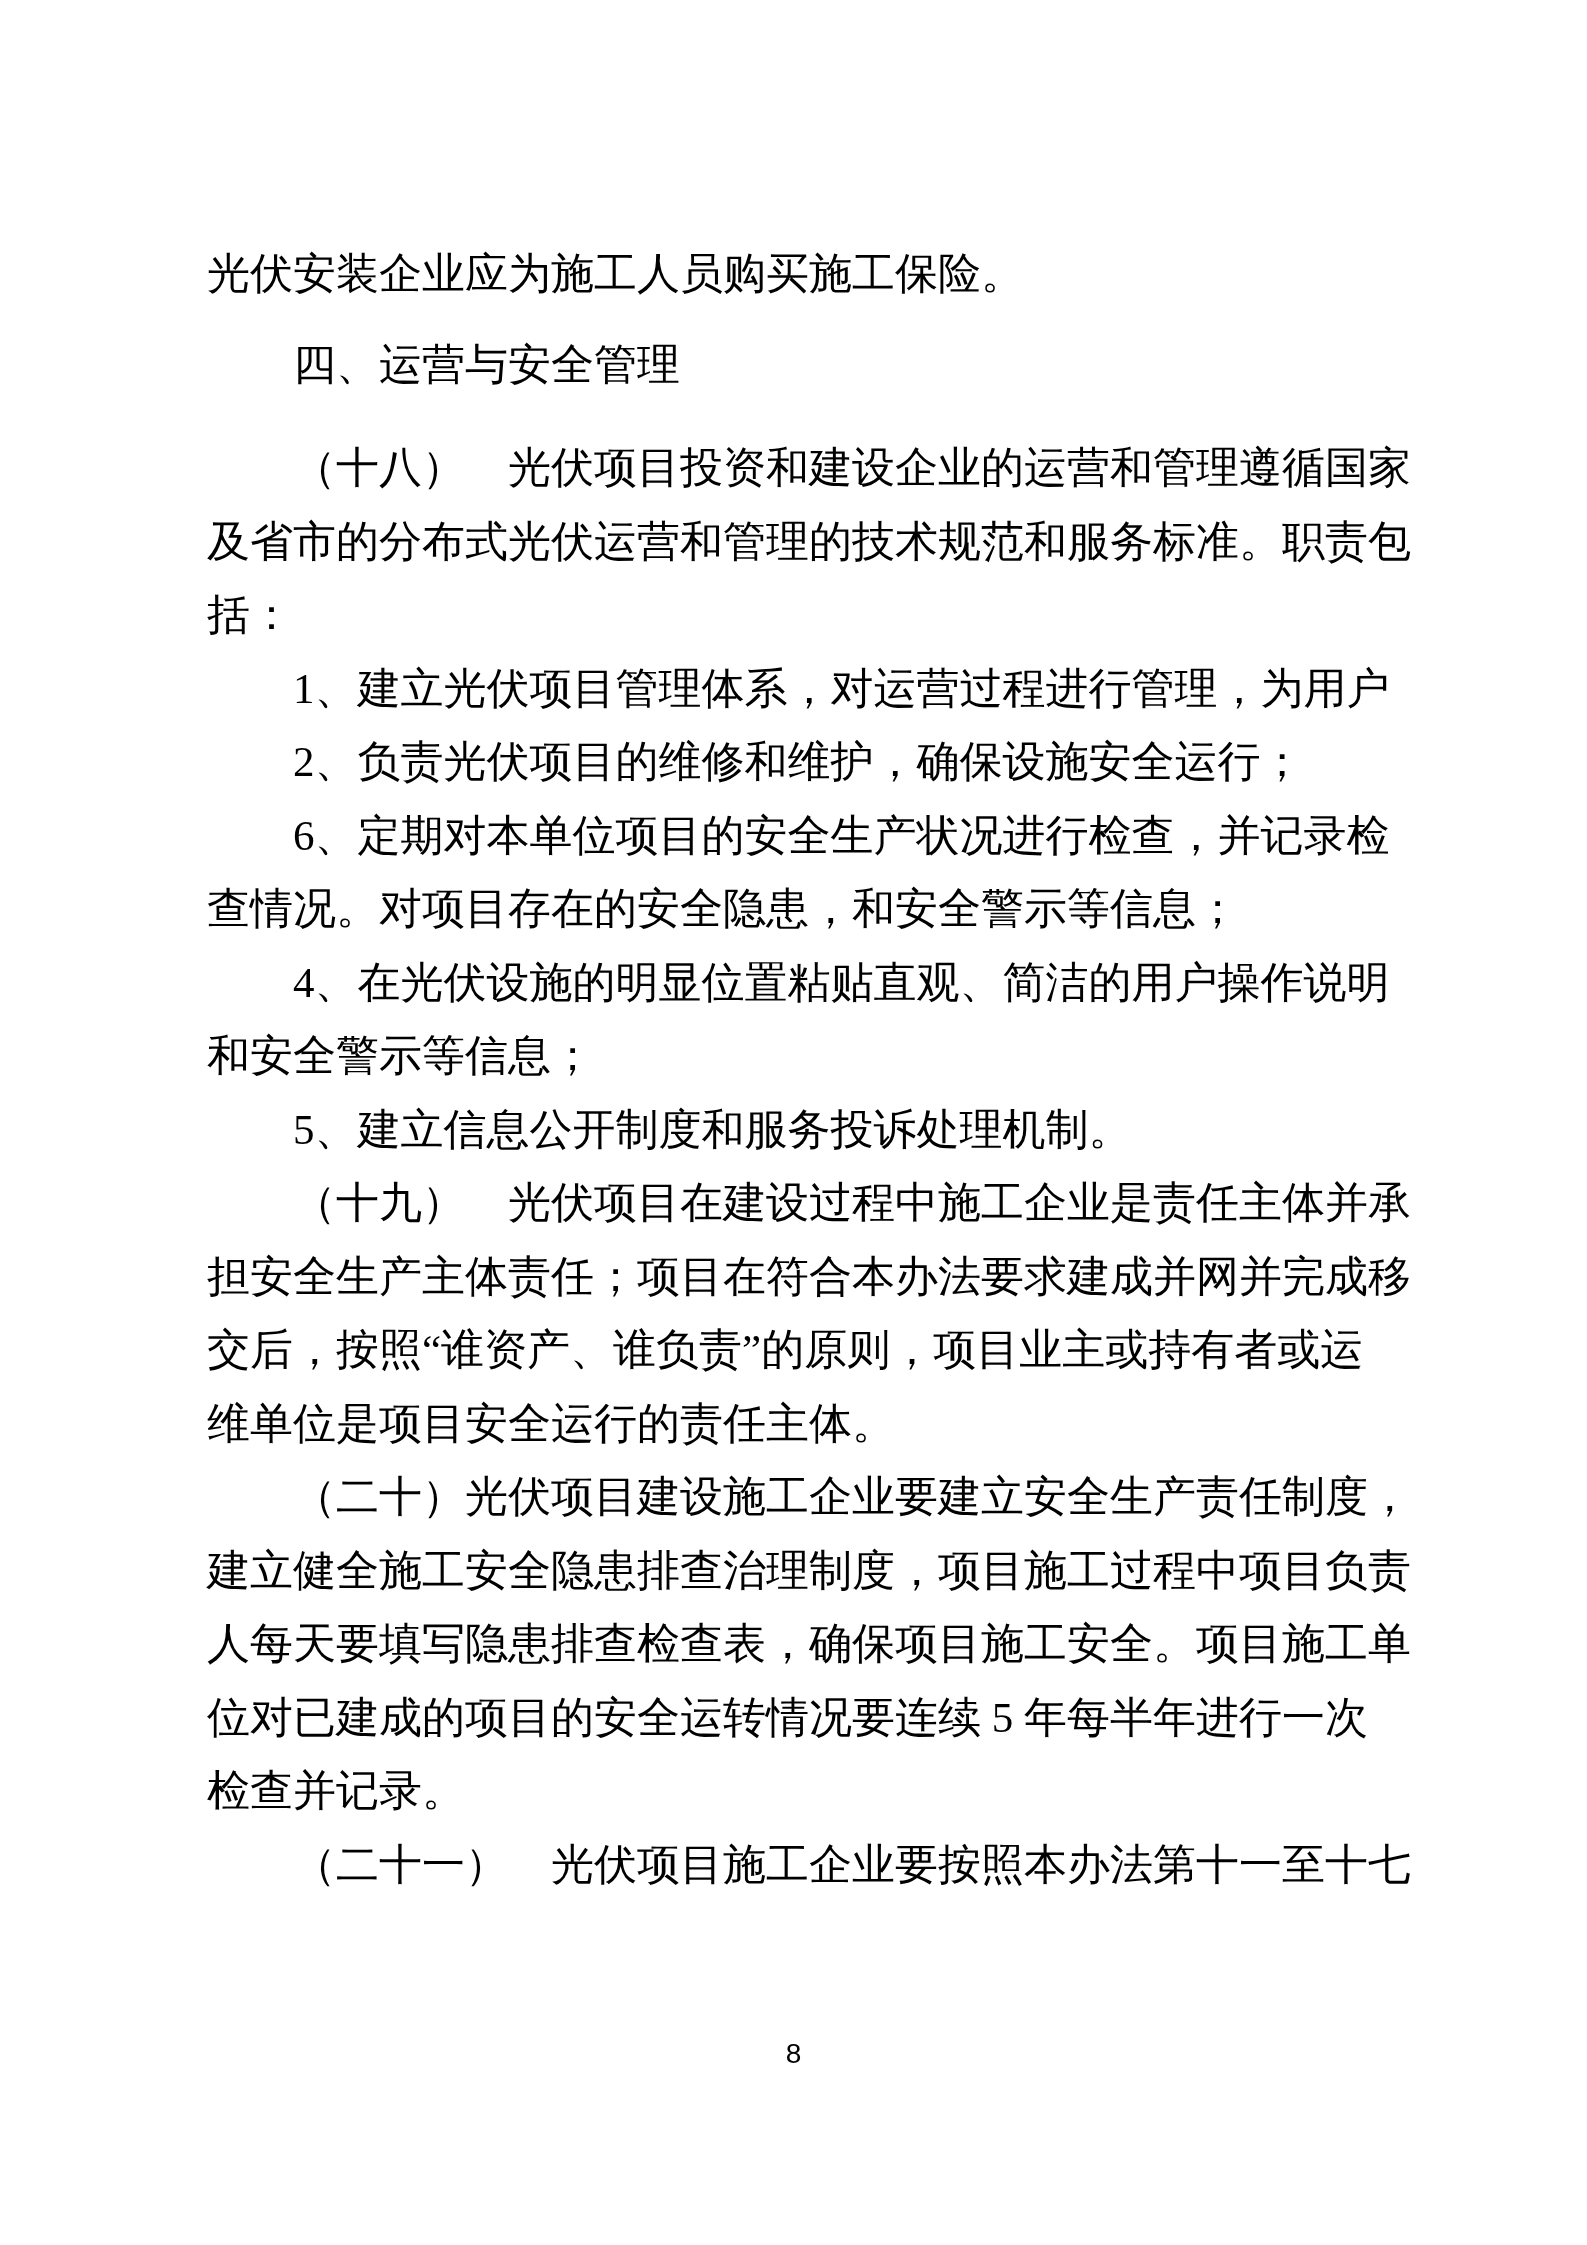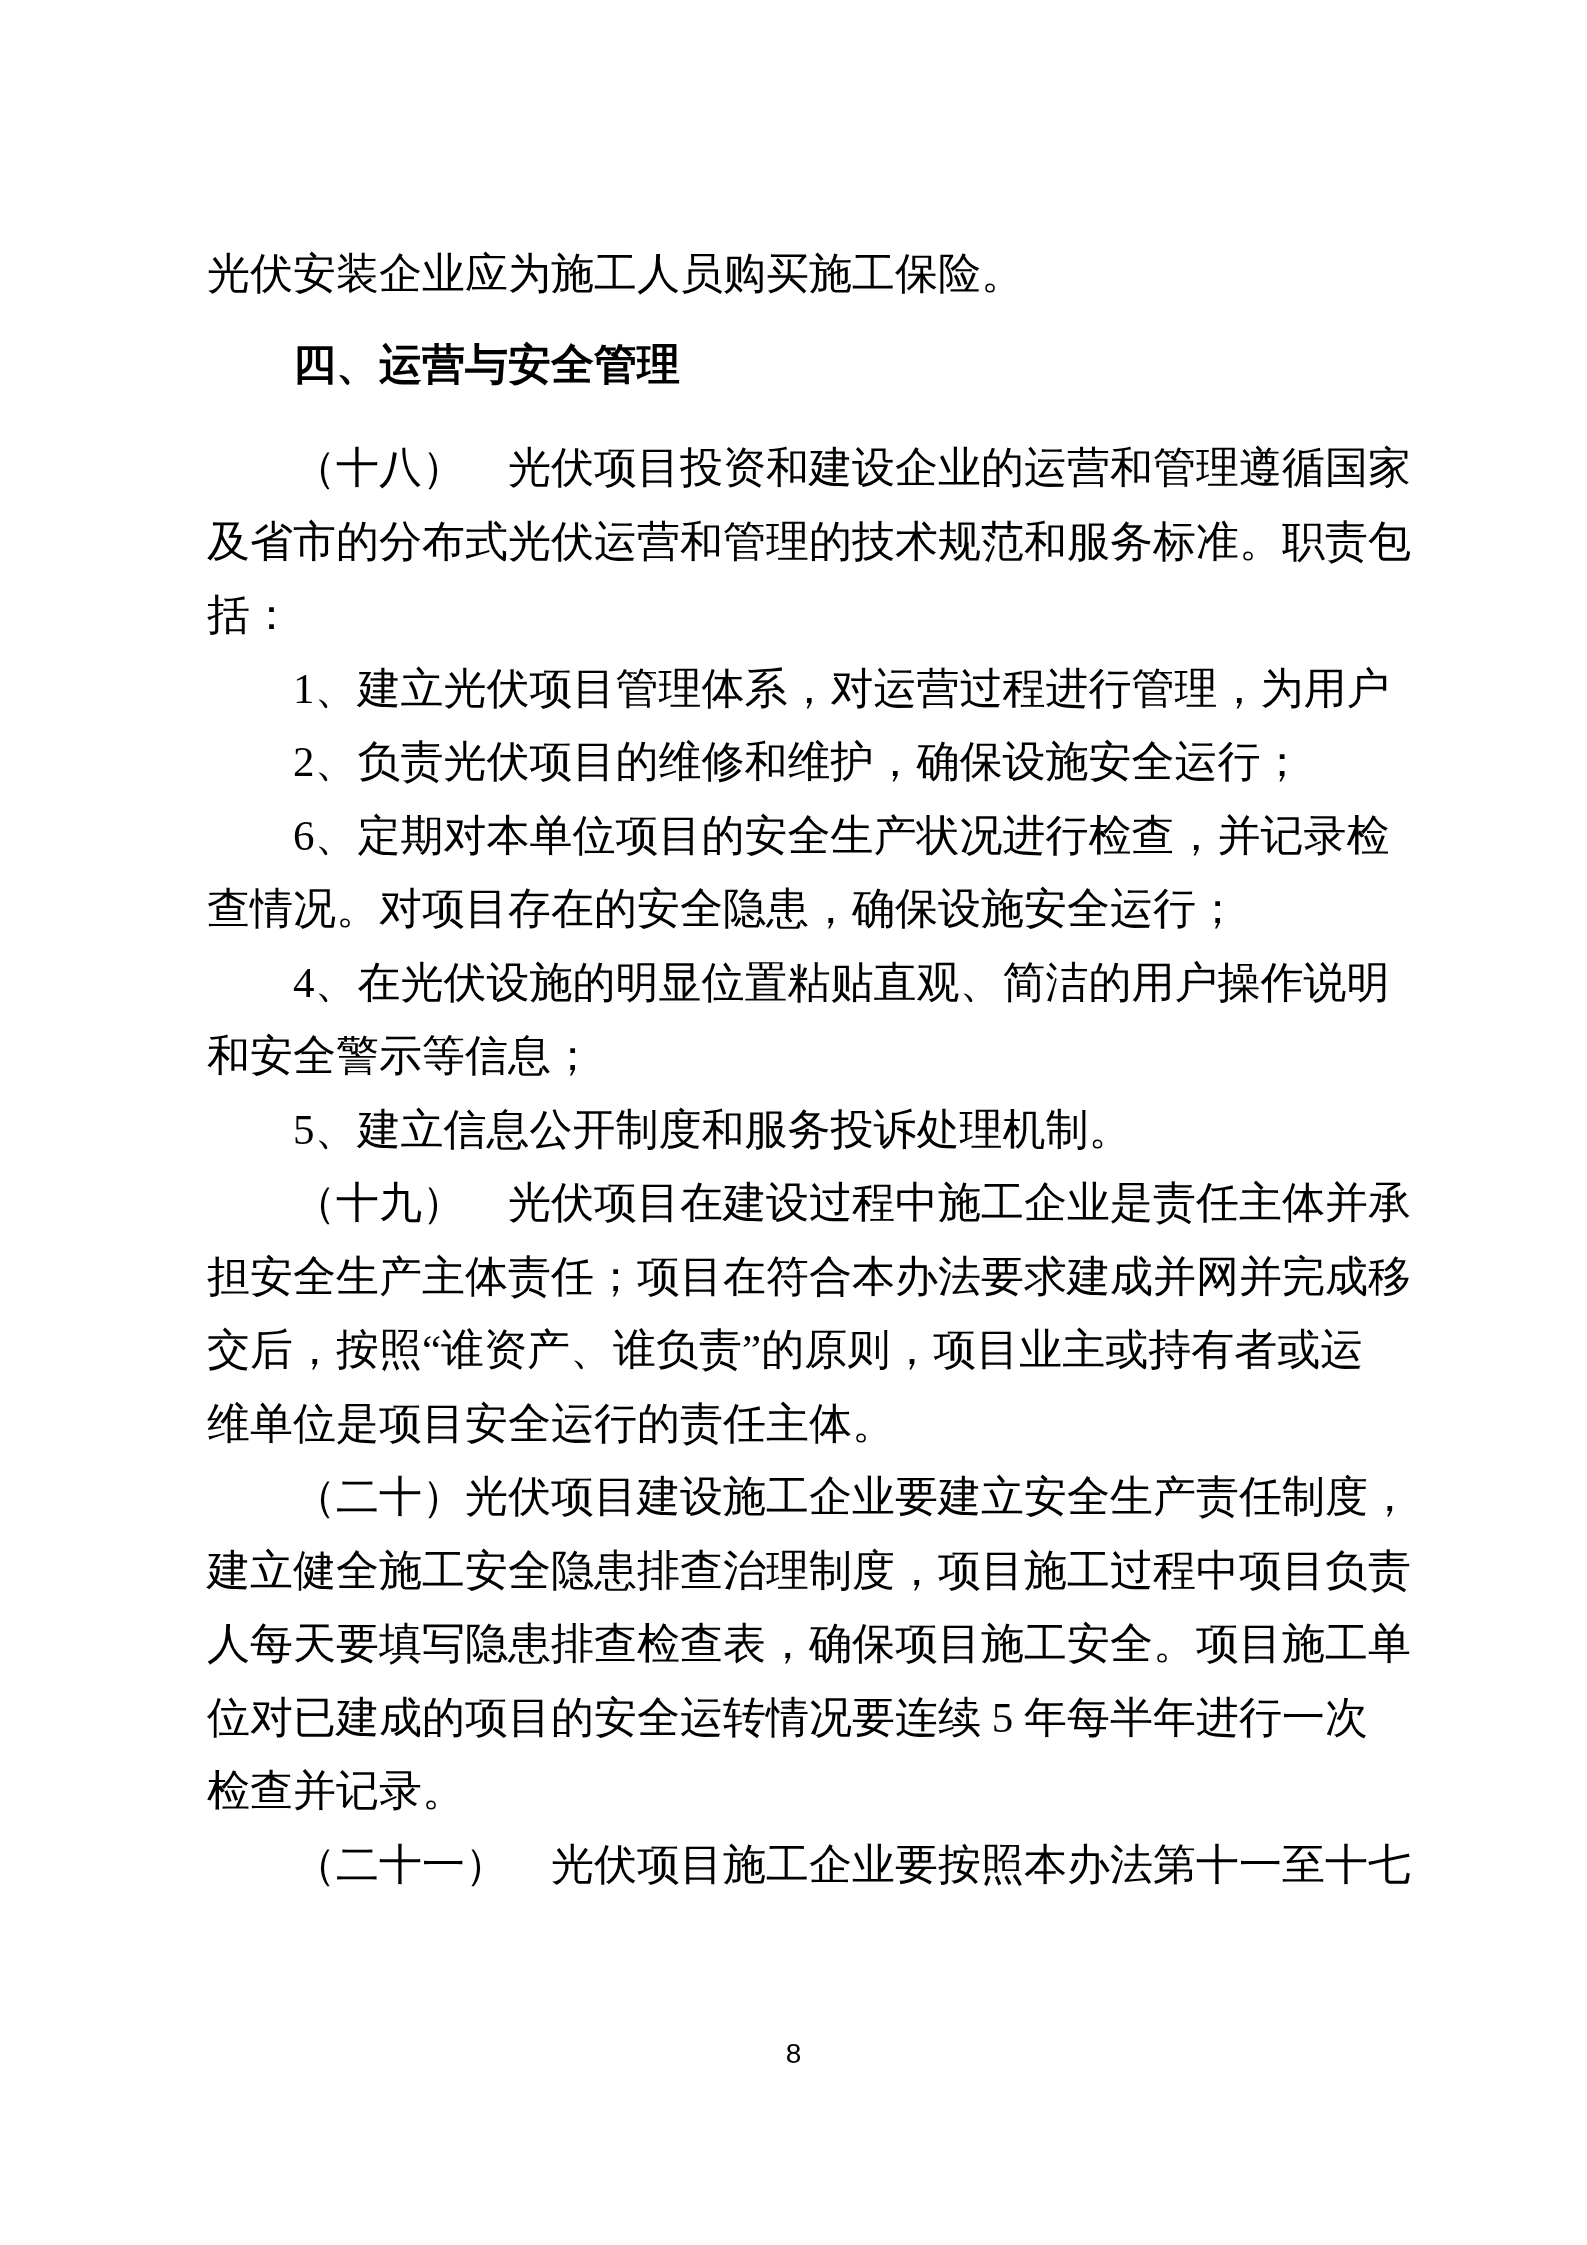--- a/index.html
+++ b/index.html
@@ -33,21 +33,21 @@
     font-size: 43px;
     line-height: 73.5px;
     white-space: nowrap;
     letter-spacing: 0;
   }
   .line.indent {
     text-indent: 86px;
   }
   .heading .line {
     font-family: "DejaVu Sans", "Liberation Sans", sans-serif;
-    font-weight: 700;
+    font-weight: 400;
   }
   .page-number {
     position: absolute;
     left: 0;
     top: 2039px;
     width: 1587px;
     text-align: center;
     font-size: 28px;
     line-height: 30px;
     font-family: "Liberation Sans", "DejaVu Sans", sans-serif;
@@ -71,21 +71,21 @@
         <div class="line">括：</div>
       </div>
       <div class="block paragraph">
         <div class="line indent">1、建立光伏项目管理体系，对运营过程进行管理，为用户</div>
       </div>
       <div class="block paragraph">
         <div class="line indent">2、负责光伏项目的维修和维护，确保设施安全运行；</div>
       </div>
       <div class="block paragraph">
         <div class="line indent">6、定期对本单位项目的安全生产状况进行检查，并记录检</div>
-        <div class="line">查情况。对项目存在的安全隐患，确保设施安全运行；</div>
+        <div class="line">查情况。对项目存在的安全隐患，和安全警示等信息；</div>
       </div>
       <div class="block paragraph">
         <div class="line indent">4、在光伏设施的明显位置粘贴直观、简洁的用户操作说明</div>
         <div class="line">和安全警示等信息；</div>
       </div>
       <div class="block paragraph">
         <div class="line indent">5、建立信息公开制度和服务投诉处理机制。</div>
       </div>
       <div class="block paragraph">
         <div class="line indent">（十九）　光伏项目在建设过程中施工企业是责任主体并承</div>

